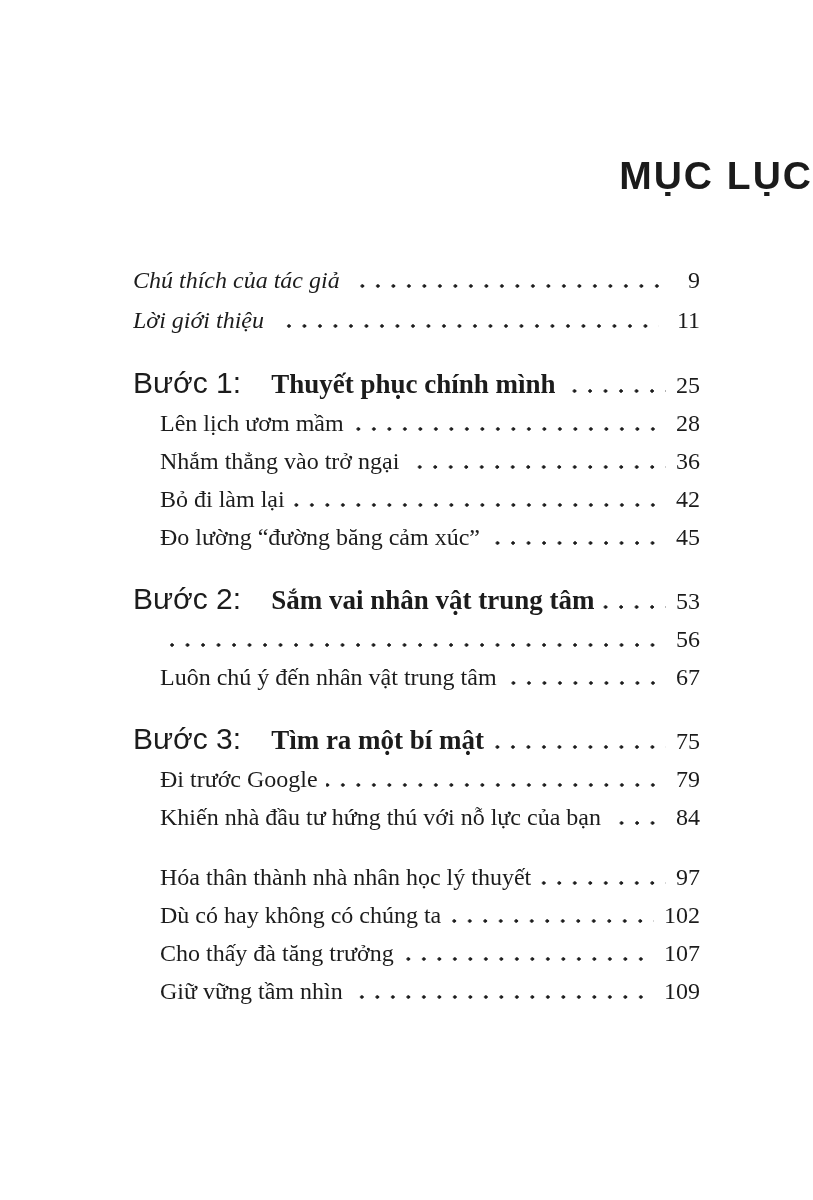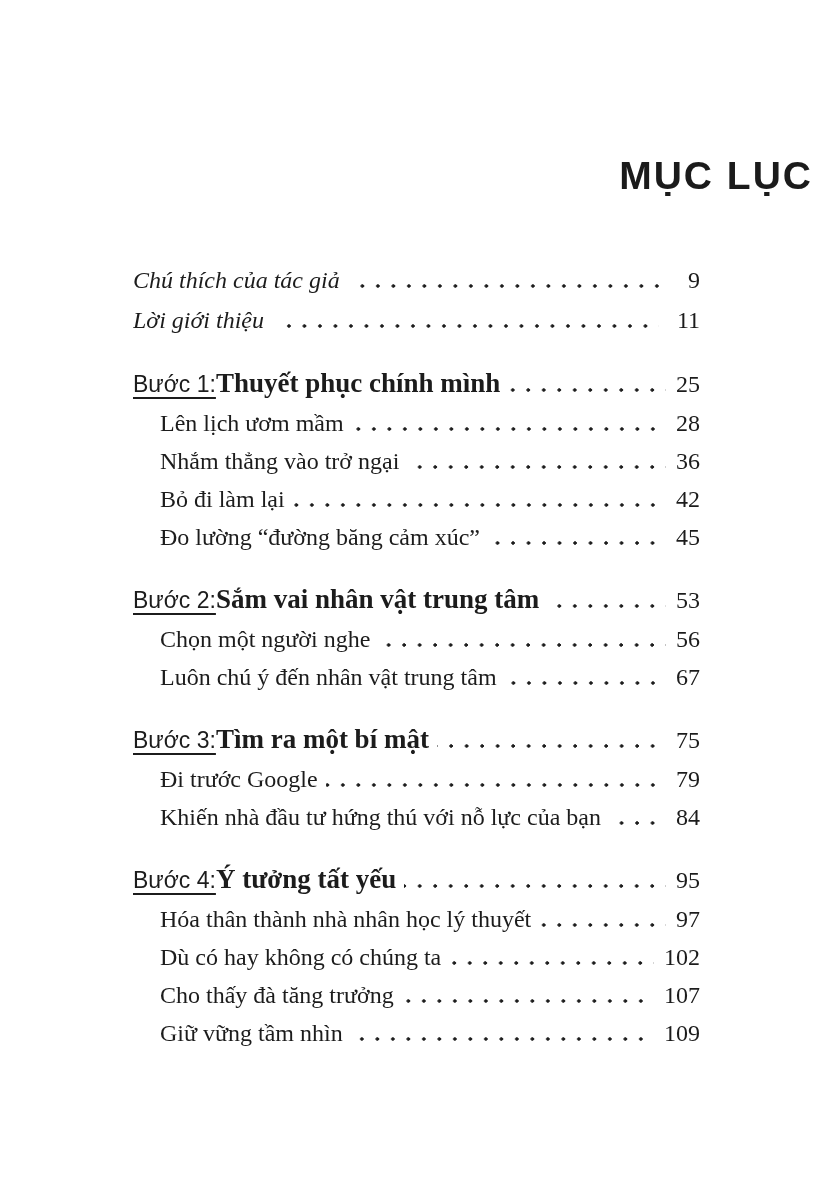--- a/index.html
+++ b/index.html
@@ -44,25 +44,24 @@
     height: 40px;
     line-height: 40px;
     font-style: italic;
     gap: 8px;
   }
   .row.front .pagenum { font-style: normal; }
   .toc-section { margin-top: 22px; }
   .row.heading { height: 42px; line-height: 42px; }
   .step {
     font-family: "Liberation Sans", "DejaVu Sans", sans-serif;
-    font-size: 23px;
-    text-decoration: underline;
+    font-size: 30px;
     text-underline-offset: 5px;
     text-decoration-thickness: 1.5px;
-    margin-right: 0;
+    margin-right: 30px;
     flex: 0 0 auto;
   }
   .sec-title {
     font-weight: 700;
     font-size: 27px;
     flex: 0 1 auto;
     overflow: hidden;
   }
   .row.sub { padding-left: 27px; justify-content: flex-end; }
   .label { flex: 0 1 auto; overflow: hidden; }
@@ -132,21 +131,20 @@
           </div>
         </section>
         <section class="toc-section">
           <div class="row heading">
             <span class="step">Bước 2:</span>
             <span class="sec-title">Sắm vai nhân vật trung tâm</span>
             <span class="leader"></span>
             <span class="pagenum">53</span>
           </div>
           <div class="row sub">
-            <span class="label">Chọn một người nghe</span>
             <span class="leader"></span>
             <span class="pagenum">56</span>
           </div>
           <div class="row sub">
             <span class="label">Luôn chú ý đến nhân vật trung tâm</span>
             <span class="leader"></span>
             <span class="pagenum">67</span>
           </div>
         </section>
         <section class="toc-section">
@@ -161,26 +159,20 @@
             <span class="leader"></span>
             <span class="pagenum">79</span>
           </div>
           <div class="row sub">
             <span class="label">Khiến nhà đầu tư hứng thú với nỗ lực của bạn</span>
             <span class="leader"></span>
             <span class="pagenum">84</span>
           </div>
         </section>
         <section class="toc-section">
-          <div class="row heading">
-            <span class="step">Bước 4:</span>
-            <span class="sec-title">Ý tưởng tất yếu</span>
-            <span class="leader"></span>
-            <span class="pagenum">95</span>
-          </div>
           <div class="row sub">
             <span class="label">Hóa thân thành nhà nhân học lý thuyết</span>
             <span class="leader"></span>
             <span class="pagenum">97</span>
           </div>
           <div class="row sub">
             <span class="label">Dù có hay không có chúng ta</span>
             <span class="leader"></span>
             <span class="pagenum">102</span>
           </div>

